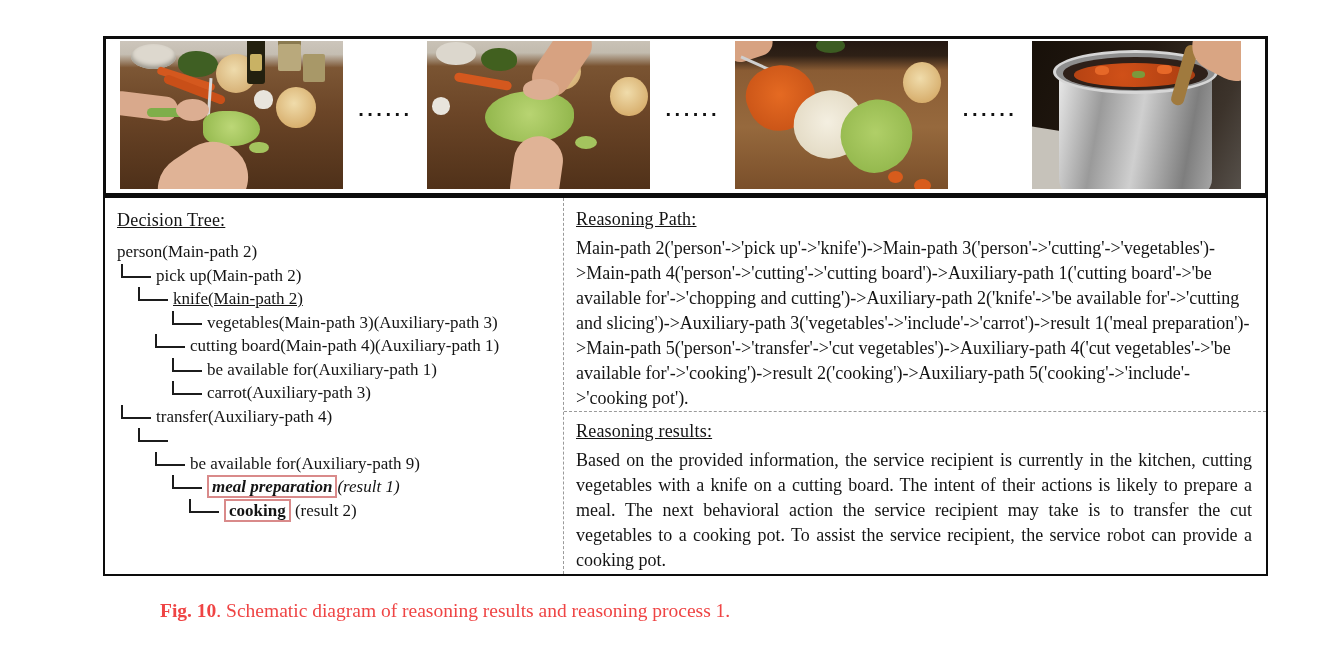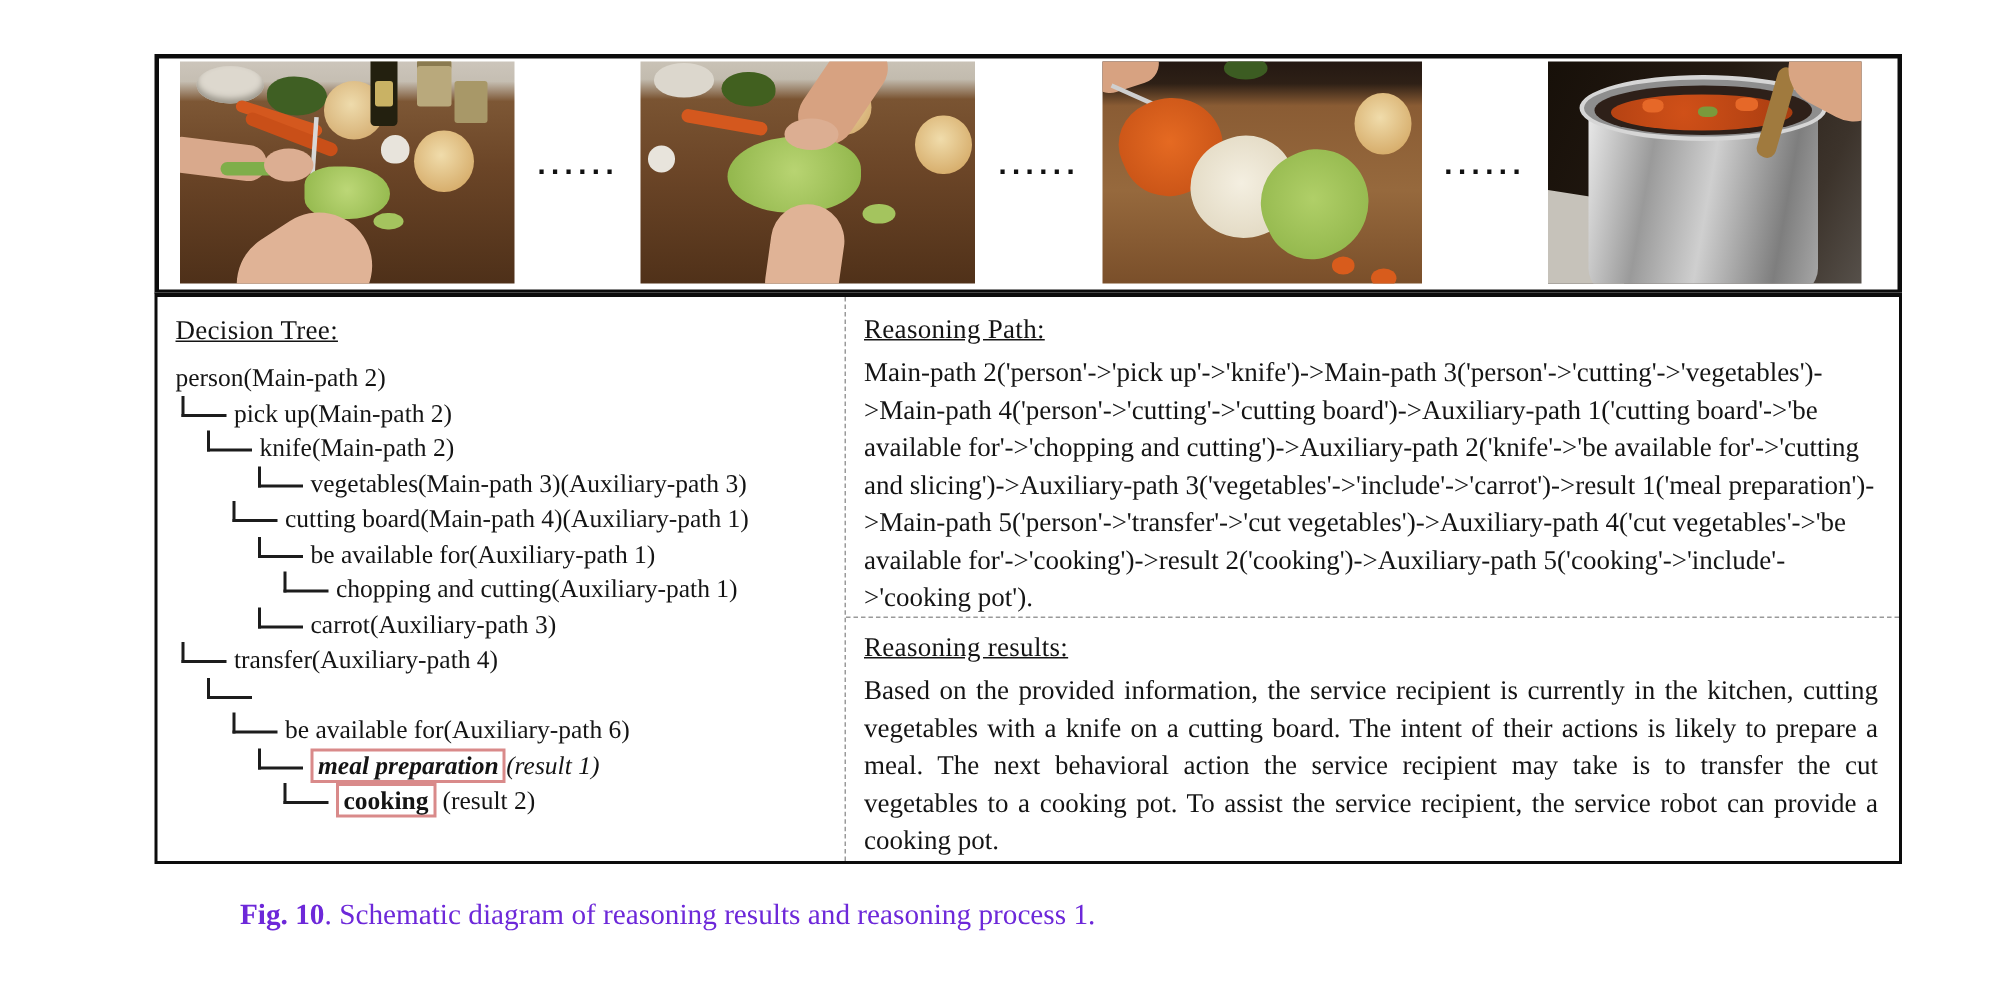--- a/index.html
+++ b/index.html
@@ -93,21 +93,21 @@
   .rr-block .body-text{text-align:justify;}
 
   
   .tree{margin-top:9px;font-size:17px;}
   .tree-row{line-height:23.5px;white-space:nowrap;}
   .connector{display:inline-block;width:30px;height:14px;border-left:2px solid #1c1c1c;
              border-bottom:2px solid #1c1c1c;margin-right:5px;vertical-align:3px;}
   .boxed{font-weight:bold;border:2px solid #d98a8a;padding:0 3px;}
 
   
-  .caption{position:absolute;left:160px;top:600px;font-size:19.5px;color:#6d28d9;}
+  .caption{position:absolute;left:160px;top:600px;font-size:19.5px;color:#ef4444;}
   .cap-label{font-weight:bold;}
 </style>
 </head>
 <body>
 
 <div class="page">
   <div class="figure">
 
     <div class="strip">
       <div class="photo p1">
@@ -176,29 +176,28 @@
         <div class="arm"></div>
       </div>
     </div>
 
     <div class="panel">
       <div class="left-col">
         <div class="sec-title">Decision Tree:</div>
         <div class="tree" id="tree">
             <div class="tree-row" style="padding-left: 0px;"><span>person(Main-path 2)</span></div>
             <div class="tree-row" style="padding-left: 4px;"><span class="connector"></span><span>pick up(Main-path 2)</span></div>
-            <div class="tree-row" style="padding-left: 21px;"><span class="connector"></span><span>knife(Main-path 2)</span></div>
+            <div class="tree-row" style="padding-left: 21px; text-decoration: underline;"><span class="connector"></span><span>knife(Main-path 2)</span></div>
             <div class="tree-row" style="padding-left: 55px;"><span class="connector"></span><span>vegetables(Main-path 3)(Auxiliary-path 3)</span></div>
             <div class="tree-row" style="padding-left: 38px;"><span class="connector"></span><span>cutting board(Main-path 4)(Auxiliary-path 1)</span></div>
             <div class="tree-row" style="padding-left: 55px;"><span class="connector"></span><span>be available for(Auxiliary-path 1)</span></div>
-            <div class="tree-row" style="padding-left: 72px;"><span class="connector"></span><span>chopping and cutting(Auxiliary-path 1)</span></div>
             <div class="tree-row" style="padding-left: 55px;"><span class="connector"></span><span>carrot(Auxiliary-path 3)</span></div>
             <div class="tree-row" style="padding-left: 4px;"><span class="connector"></span><span>transfer(Auxiliary-path 4)</span></div>
             <div class="tree-row" style="padding-left: 21px;"><span class="connector"></span></div>
-            <div class="tree-row" style="padding-left: 38px;"><span class="connector"></span><span>be available for(Auxiliary-path 6)</span></div>
+            <div class="tree-row" style="padding-left: 38px;"><span class="connector"></span><span>be available for(Auxiliary-path 9)</span></div>
             <div class="tree-row" style="padding-left: 55px; font-style: italic;"><span class="connector"></span><span class="boxed" style="border-color: rgb(217, 138, 138);">meal preparation</span><span>(result 1)</span></div>
             <div class="tree-row" style="padding-left: 72px;"><span class="connector"></span><span class="boxed" style="border-color: rgb(217, 138, 138);">cooking</span><span> (result 2)</span></div>
           </div>
       </div>
       <div class="right-col">
         <div class="rp-block">
           <div class="sec-title">Reasoning Path:</div>
           <p class="body-text">Main-path 2('person'-&gt;'pick up'-&gt;'knife')-&gt;Main-path 3('person'-&gt;'cutting'-&gt;'vegetables')-&gt;Main-path 4('person'-&gt;'cutting'-&gt;'cutting board')-&gt;Auxiliary-path 1('cutting board'-&gt;'be available for'-&gt;'chopping and cutting')-&gt;Auxiliary-path 2('knife'-&gt;'be available for'-&gt;'cutting and slicing')-&gt;Auxiliary-path 3('vegetables'-&gt;'include'-&gt;'carrot')-&gt;result 1('meal preparation')-&gt;Main-path 5('person'-&gt;'transfer'-&gt;'cut vegetables')-&gt;Auxiliary-path 4('cut vegetables'-&gt;'be available for'-&gt;'cooking')-&gt;result 2('cooking')-&gt;Auxiliary-path 5('cooking'-&gt;'include'-&gt;'cooking pot').</p>
         </div>
         <div class="rr-block">

